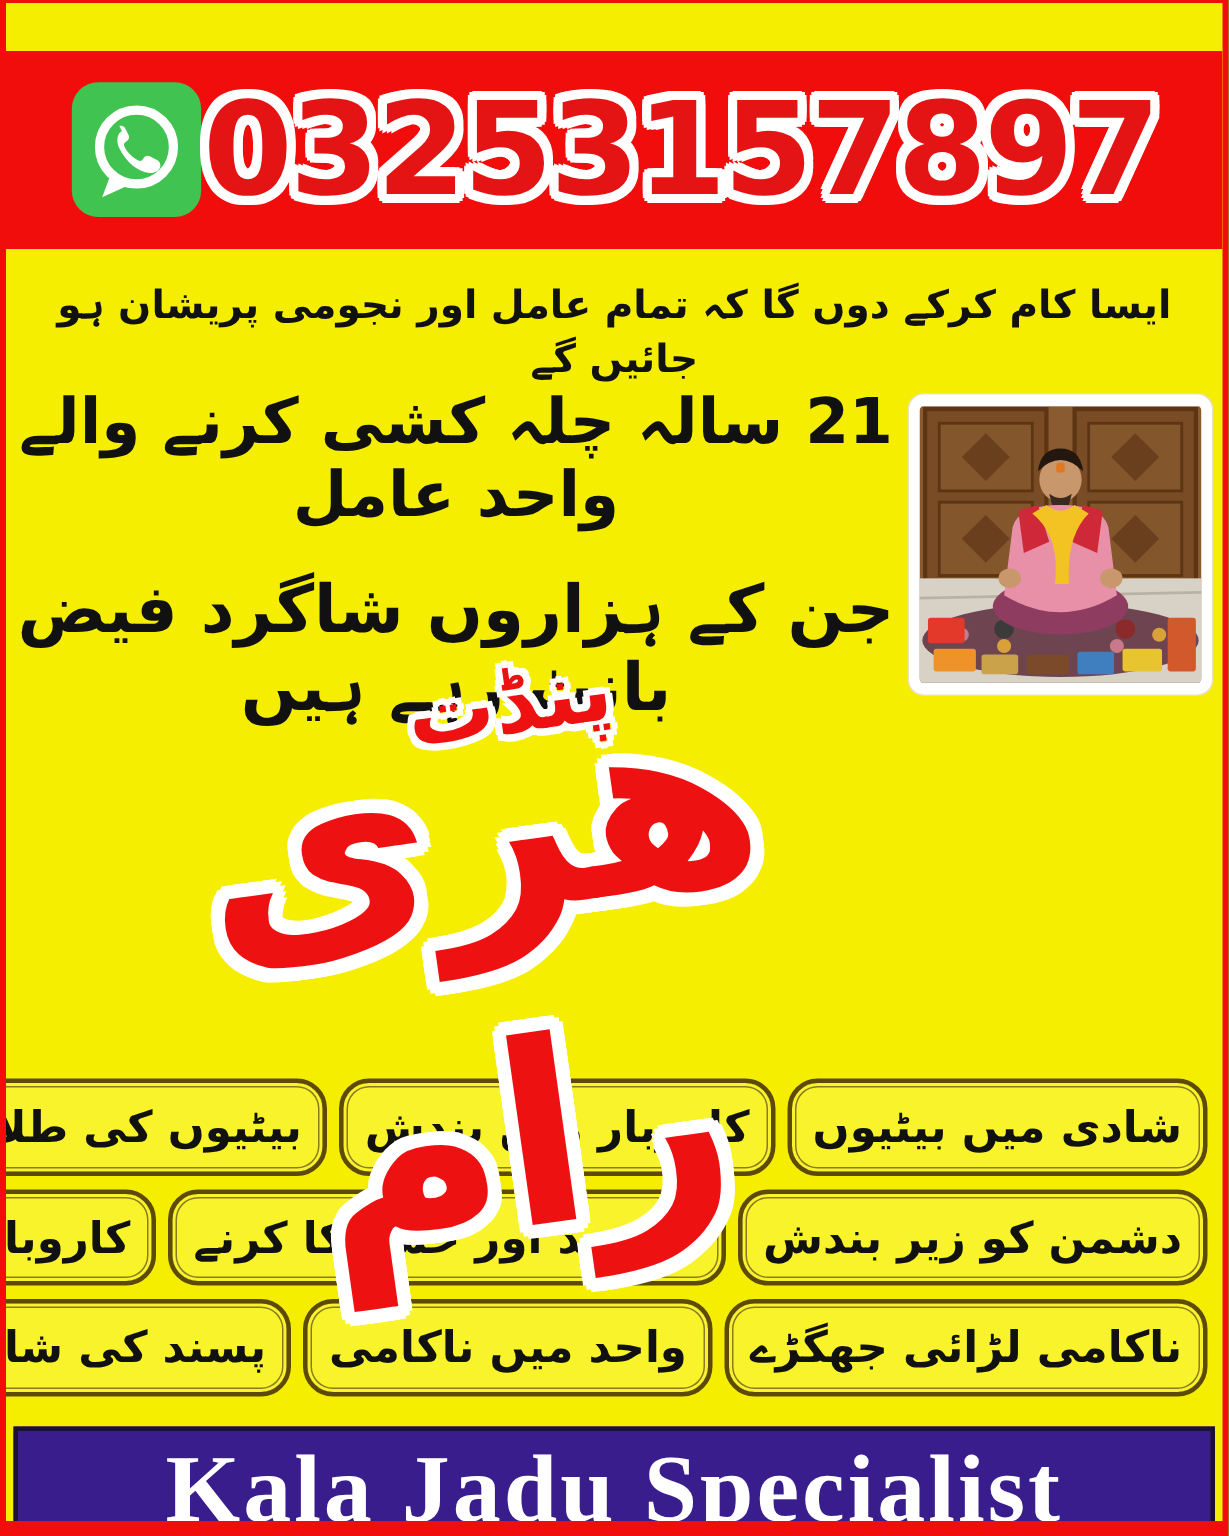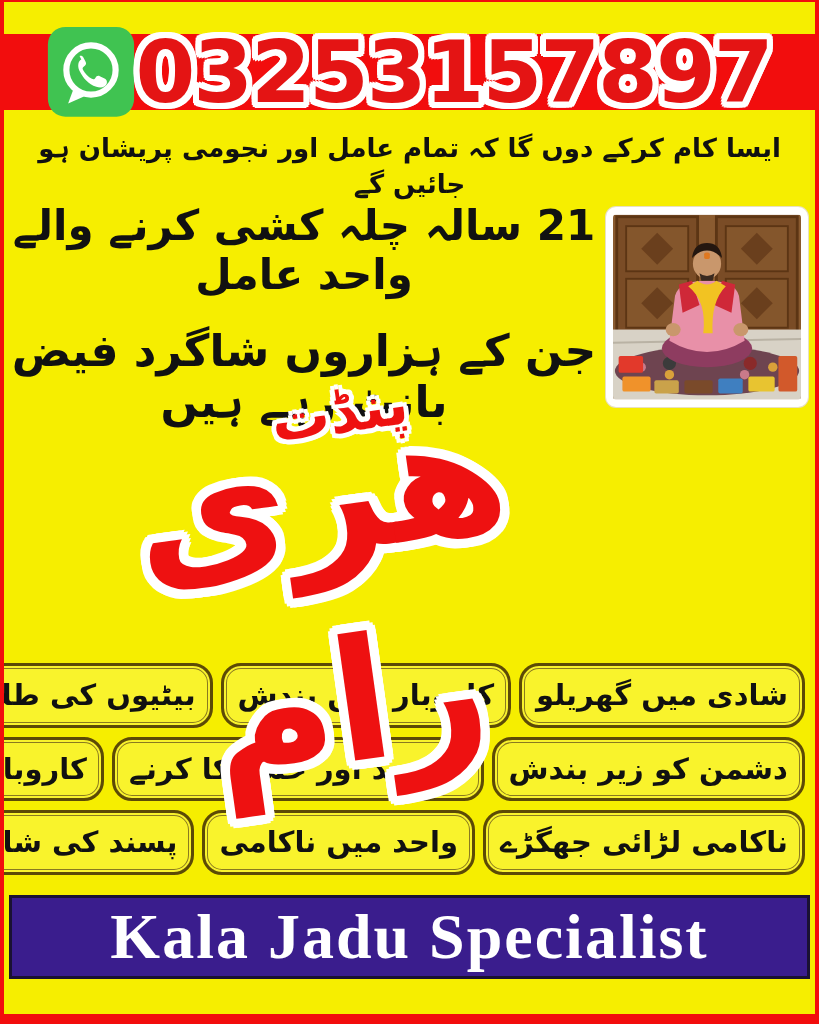--- a/index.html
+++ b/index.html
@@ -12,21 +12,21 @@
     border-right:4px solid #f20d0d;
     border-bottom:10px solid #f20d0d;
     border-top:2px solid #f20d0d;
     box-sizing:border-box;
     overflow:hidden;
     font-family:"DejaVu Sans","Liberation Sans",sans-serif;
   }
   .top-strip{height:32px;}
   
   .phone-bar{
-    height:76px;background:#f20d0d;
+    height:132px;background:#f20d0d;
     display:flex;align-items:center;justify-content:center;gap:0;
   }
   .wa-icon{width:88px;height:92px;flex:none;}
   .phone-number{
     font-size:86px;font-weight:bold;letter-spacing:-2px;
     color:#e41414;line-height:1;
     text-shadow:
       -5px -5px 0 #fff, 5px -5px 0 #fff, -5px 5px 0 #fff, 5px 5px 0 #fff,
       -6px 0 0 #fff, 6px 0 0 #fff, 0 -6px 0 #fff, 0 6px 0 #fff,
       -3px -6px 0 #fff, 3px -6px 0 #fff, -3px 6px 0 #fff, 3px 6px 0 #fff,
@@ -174,21 +174,21 @@
 
   <div class="title-area">
     <div class="title-wrap">
       <span class="title-small" dir="rtl">پنڈت</span>
       <div class="title-main" dir="rtl">ھری رام</div>
     </div>
   </div>
 
   <div class="services">
     <div class="svc-row">
-      <div class="pill">شادی میں گھریلو</div>
+      <div class="pill">شادی میں بیٹیوں</div>
       <div class="pill">کاروبار میں بندش</div>
       <div class="pill">بیٹیوں کی طلاق کا مسئلہ</div>
 
     </div>
     <div class="svc-row">
       <div class="pill">دشمن کو زیر بندش</div>
       <div class="pill">نظر بد اور حسد کا کرنے</div>
       <div class="pill">کاروبار میں ترقی کرنا</div>
 
     </div>

